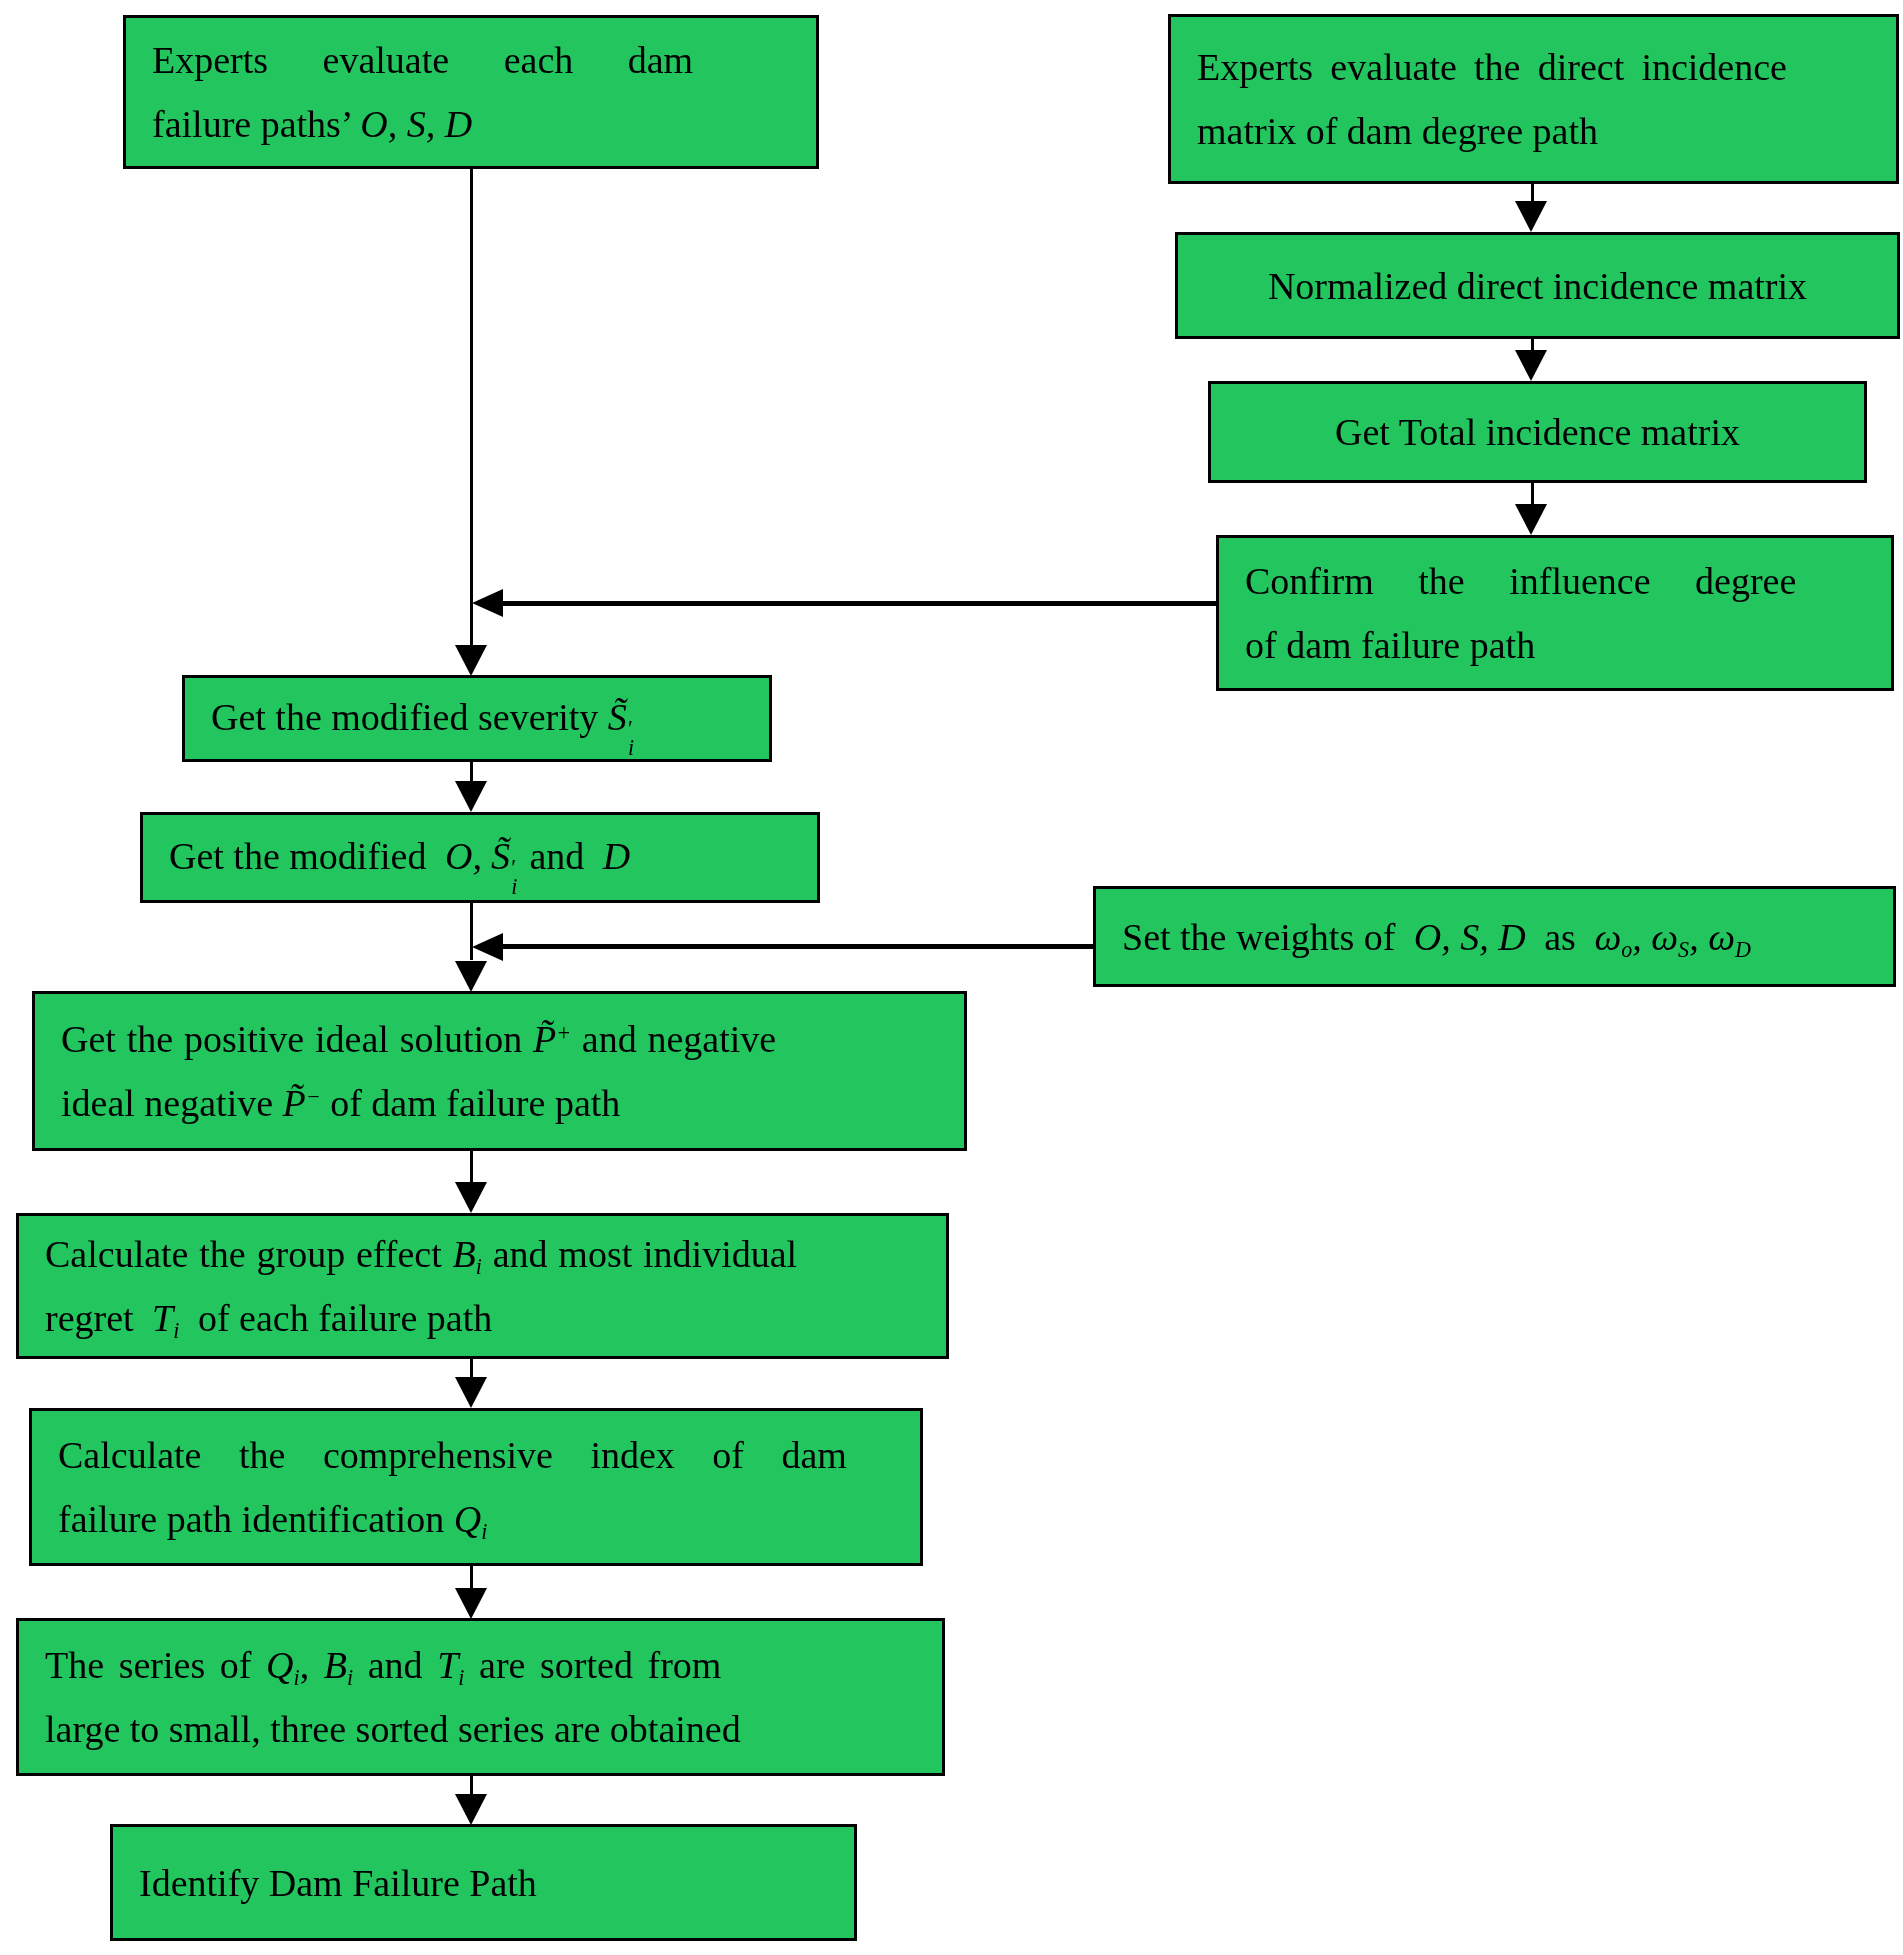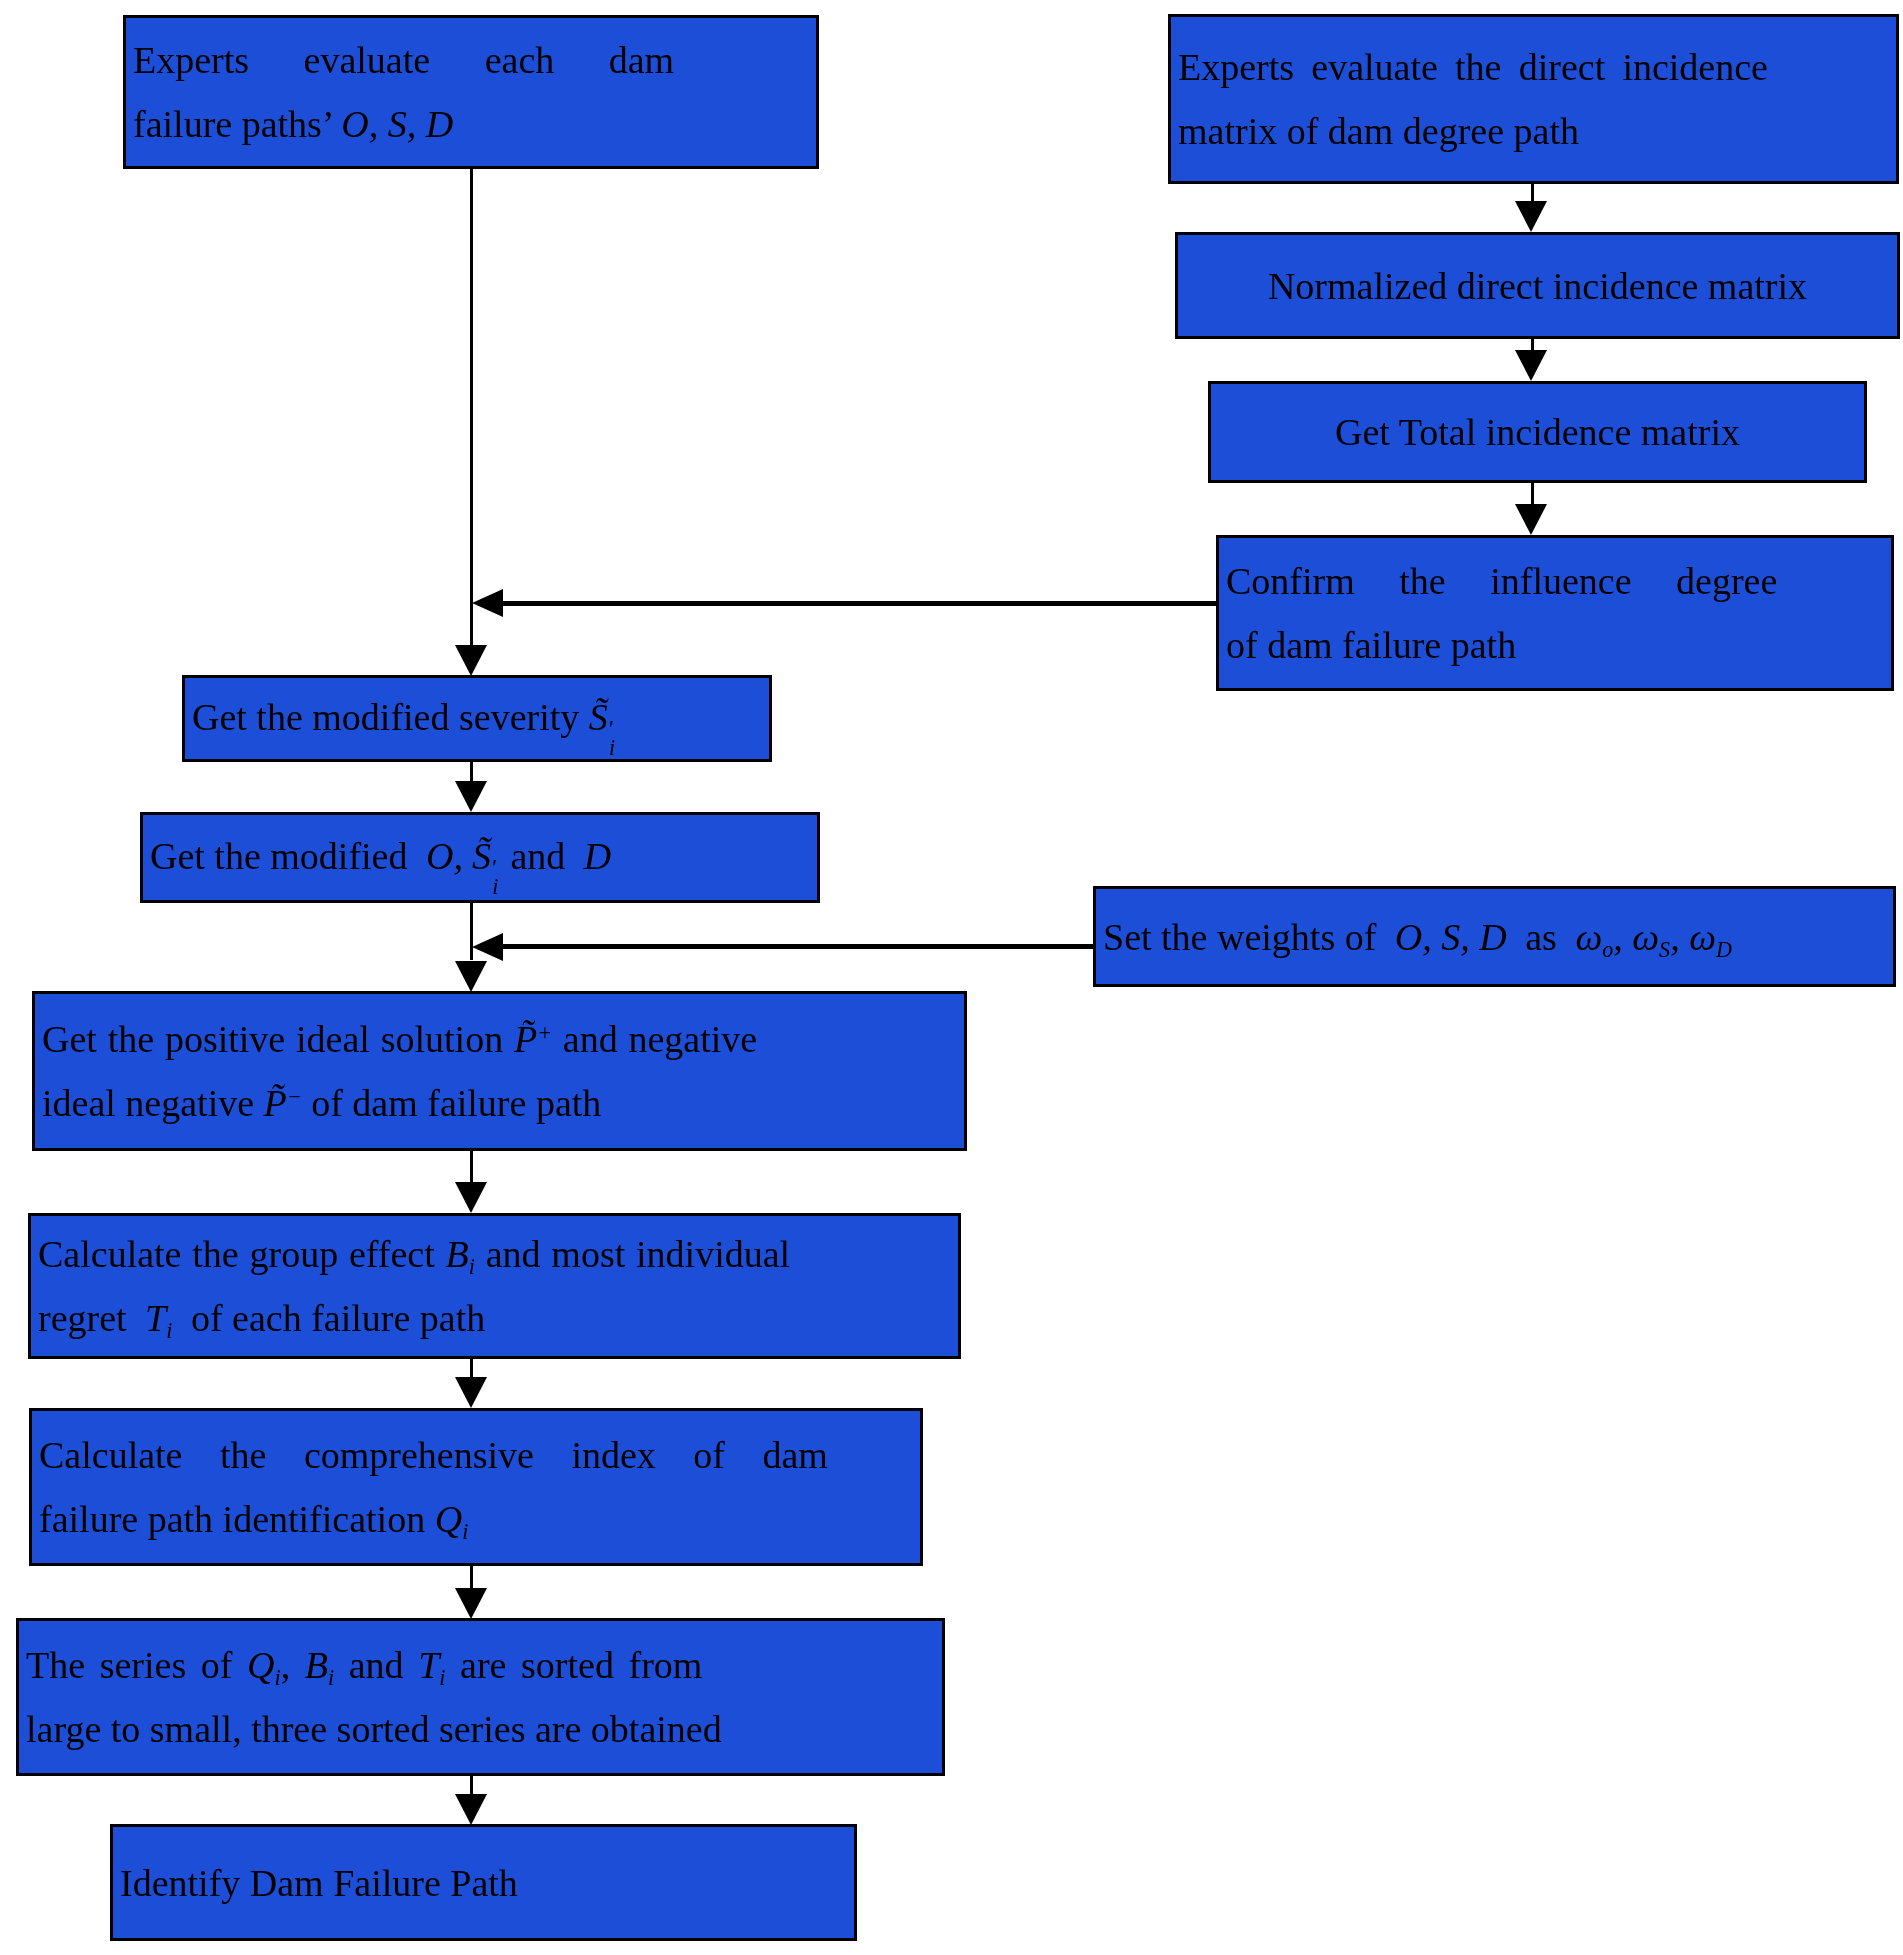--- a/index.html
+++ b/index.html
@@ -9,25 +9,25 @@
     height:1955px;
     background:#ffffff;
     font-family:"Liberation Serif","DejaVu Serif",serif;
     color:#000000;
     font-size:38px;
   }
   .box{
     position:absolute;
     border:3.8px solid #000000;
     box-sizing:border-box;
-    background:#1d4ed8;
+    background:#22c55e;
     display:flex;
     flex-direction:column;
     justify-content:center;
-    padding:0 7px;
+    padding:0 26px;
   }
   .line{line-height:64px;white-space:nowrap;}
   .center{text-align:center;}
   .mi{font-style:italic;}
   .ws70{word-spacing:45px;}
   .ws55{word-spacing:35px;}
   .ws44{word-spacing:28px;}
   .ws12{word-spacing:7.7px;}
   .ws8{word-spacing:5.1px;}
   .ws2{word-spacing:1.3px;}
@@ -105,21 +105,21 @@
 
   <div class="box" style="left:1093px;top:886px;width:803px;height:101px;">
     <div class="line"><span>Set the weights of </span><span class="mi mgap">O, S, D</span><span> as </span><span class="mi mgap"><span>ω</span><sub class="msub mi">o</sub><span>, </span><span>ω</span><sub class="msub mi">S</sub><span>, </span><span>ω</span><sub class="msub mi">D</sub></span></div>
   </div>
 
   <div class="box" style="left:16px;top:991px;width:935px;height:160px;margin-left:16px;">
     <div class="line ws2"><span>Get the positive ideal solution </span><span class="mi"><span>P̃</span><sup class="msup">+</sup></span><span> and negative</span></div>
     <div class="line"><span>ideal negative </span><span class="mi"><span>P̃</span><sup class="msup">−</sup></span><span> of dam failure path</span></div>
   </div>
 
-  <div class="box" style="left:28px;top:1213px;width:933px;height:146px;">
+  <div class="box" style="left:16px;top:1213px;width:933px;height:146px;">
     <div class="line ws2"><span>Calculate the group effect </span><span class="mi"><span>B</span><sub class="msub mi">i</sub></span><span> and most individual</span></div>
     <div class="line"><span>regret </span><span class="mi mgap"><span>T</span><sub class="msub mi">i</sub></span><span> of each failure path</span></div>
   </div>
 
   <div class="box" style="left:29px;top:1408px;width:894px;height:158px;">
     <div class="line ws44"><span>Calculate the comprehensive index of dam</span></div>
     <div class="line"><span>failure path identification </span><span class="mi"><span>Q</span><sub class="msub mi">i</sub></span></div>
   </div>
 
   <div class="box" style="left:16px;top:1618px;width:929px;height:158px;">

